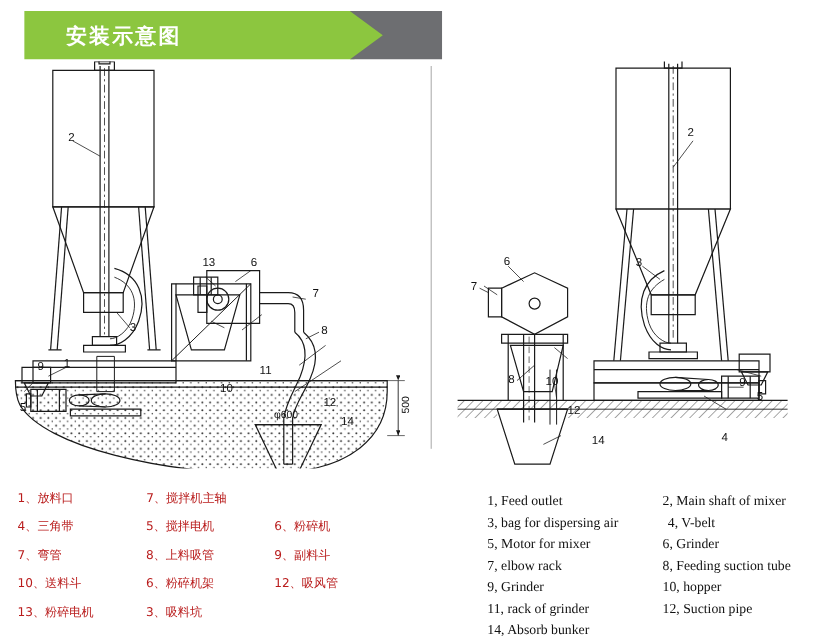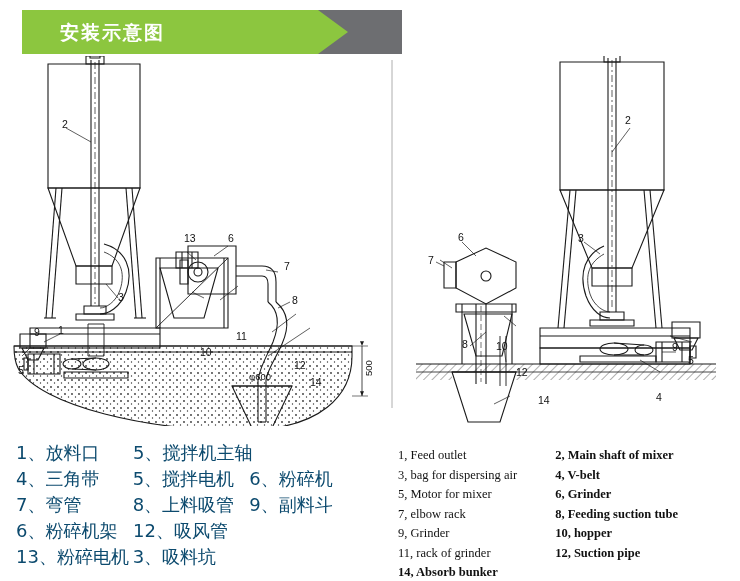--- a/index.html
+++ b/index.html
@@ -51,23 +51,23 @@
   }
   .drawing svg { display: block; }
 
   
   .legend-cn {
     position: absolute;
     left: 16px;
     top: 440px;
     width: 350px;
     font-family: "DejaVu Sans", sans-serif;
-    font-size: 18px;
+    font-size: 11px;
     line-height: 26px;
-    color: #0c4a6e;
+    color: #b91c1c;
   }
   .legend-cn .row {
     display: flex;
   }
   .legend-cn .cell {
     width: 117px;
     white-space: nowrap;
   }
 
   .legend-en {
@@ -79,24 +79,24 @@
     font-size: 12.5px;
     line-height: 19.5px;
     color: #111;
   }
   .legend-en .row {
     display: flex;
   }
   .legend-en .cell {
     width: 160px;
     white-space: nowrap;
+    margin-left: 45px;
   }
   .legend-en .cell.wide {
     width: 176px;
-    font-weight: bold;
   }
 
   text {
     font-family: "Liberation Sans", sans-serif;
   }
 </style>
 </head>
 <body>
 
 <div class="page">
@@ -331,33 +331,34 @@
         <text x="688" y="308">5</text>
         <text x="656" y="345">4</text>
         <text x="538" y="348">14</text>
       </g>
     </svg>
   </div>
 
   <div class="legend-cn">
     <div class="row">
       <span class="cell">1、放料口</span>
-      <span class="cell">5、搅拌机主轴</span>
+      <span class="cell">7、搅拌机主轴</span>
     </div>
     <div class="row">
       <span class="cell">4、三角带</span>
       <span class="cell">5、搅拌电机</span>
       <span class="cell">6、粉碎机</span>
     </div>
     <div class="row">
       <span class="cell">7、弯管</span>
       <span class="cell">8、上料吸管</span>
       <span class="cell">9、副料斗</span>
     </div>
     <div class="row">
+      <span class="cell">10、送料斗</span>
       <span class="cell">6、粉碎机架</span>
       <span class="cell">12、吸风管</span>
     </div>
     <div class="row">
       <span class="cell">13、粉碎电机</span>
       <span class="cell">3、吸料坑</span>
       <span class="cell"></span>
     </div>
   </div>
 

